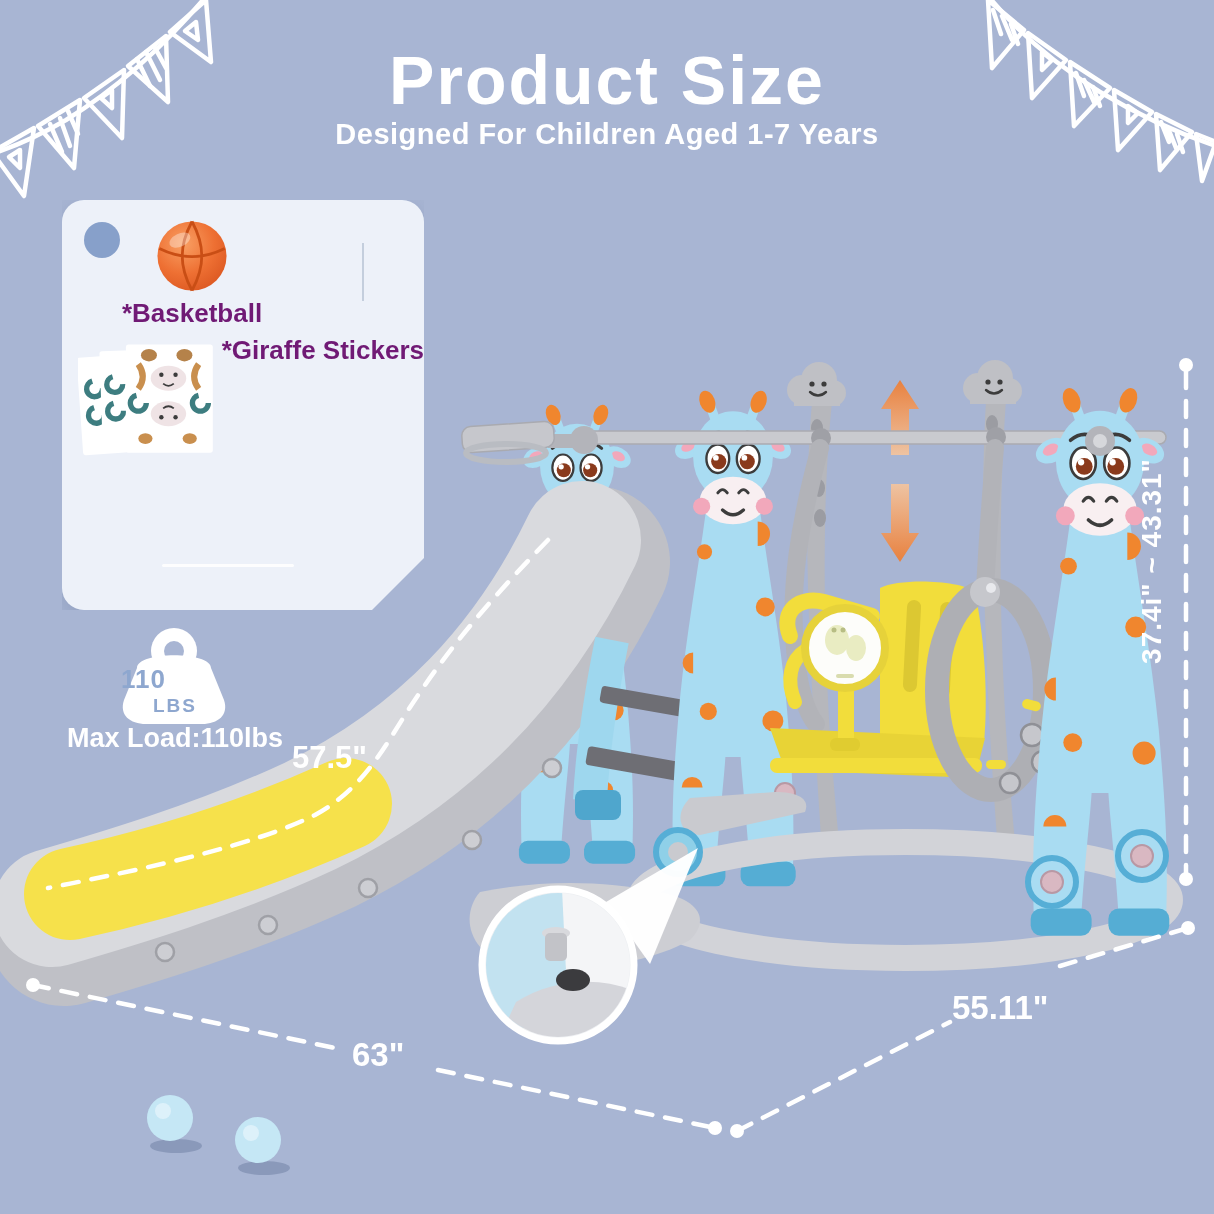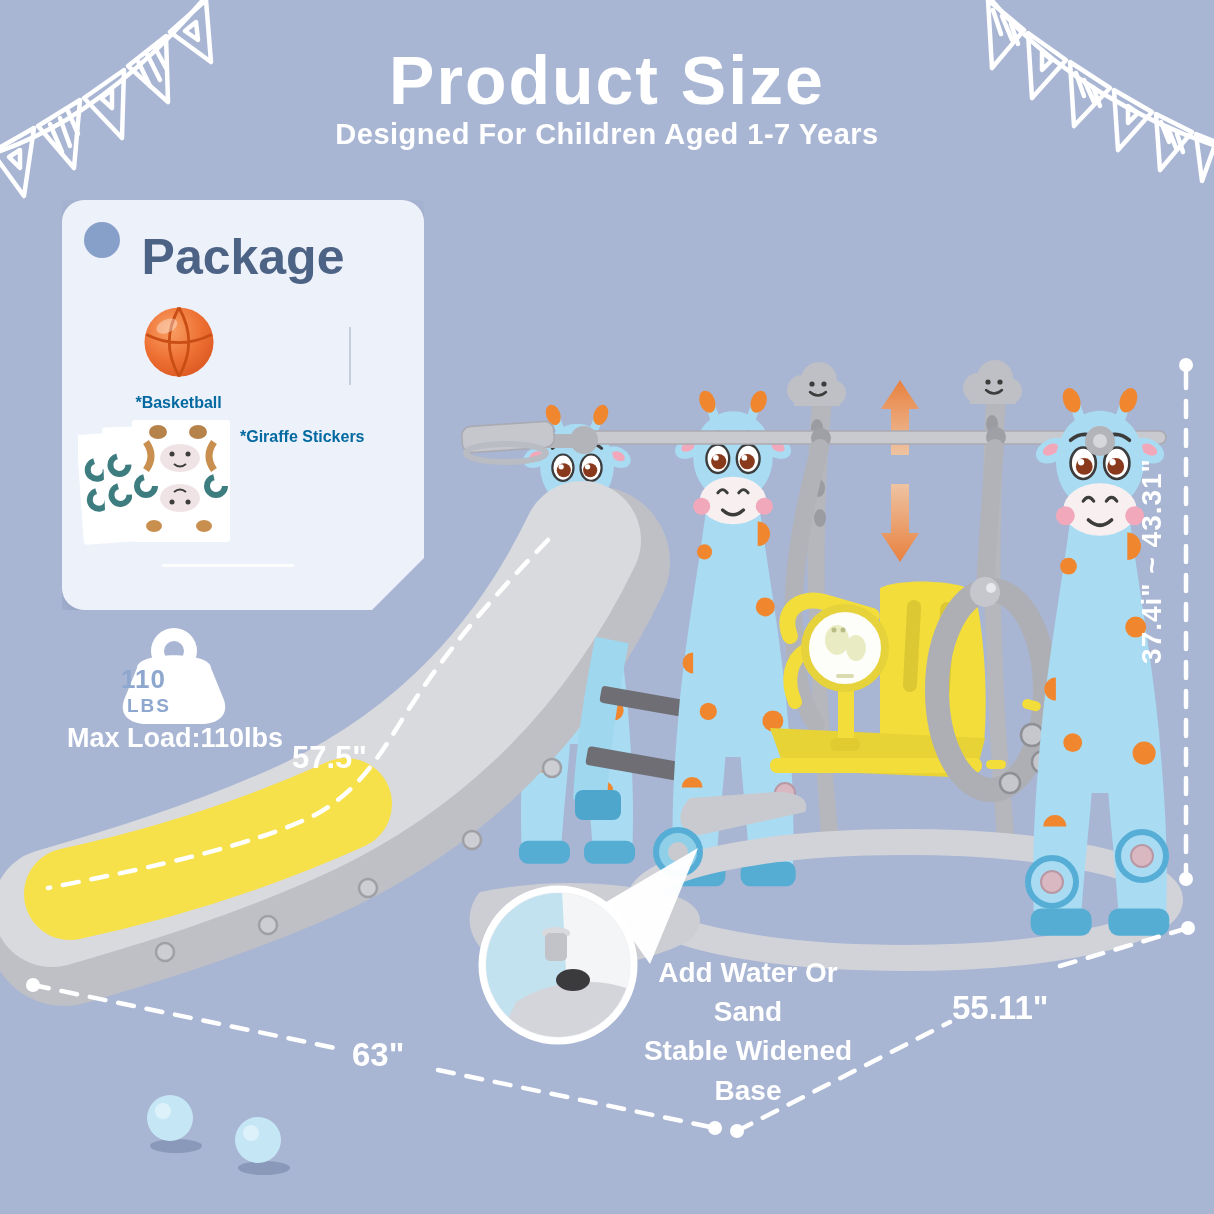--- a/index.html
+++ b/index.html
@@ -21,25 +21,25 @@
     left:62px;top:200px;width:362px;height:410px;
     background:rgba(240,244,251,.95);border-radius:22px;
     clip-path:polygon(0 0,100% 0,100% calc(100% - 52px),calc(100% - 52px) 100%,0 100%);
     box-shadow:0 10px 24px rgba(80,100,140,.25);
   }
   .card-dot{position:absolute;left:22px;top:22px;width:36px;height:36px;border-radius:50%;background:#87a0ca;}
   .card-title{margin:0;padding-top:28px;text-align:center;font-size:50px;font-weight:bold;color:#4d6386;}
   .card-row{display:flex;justify-content:space-around;align-items:flex-start;margin-top:14px;padding:0 10px;}
   .card-item{display:flex;flex-direction:column;align-items:center;}
   .card-divider{width:2px;height:58px;background:rgba(120,140,170,.35);align-self:center;}
-  .card-label{font-size:16px;font-weight:bold;color:#0369a1;margin-top:10px;white-space:nowrap;}
+  .card-label{font-size:26px;font-weight:bold;color:#701a75;white-space:nowrap;}
   .card-row2{display:flex;margin-top:6px;padding-left:16px;}
   .hr-faint{position:absolute;left:100px;top:364px;width:132px;height:3px;background:rgba(255,255,255,.85);border-radius:2px;}
   .w110{left:121px;top:664px;width:96px;text-align:left;font-size:26px;font-weight:bold;color:#8ea7cf;letter-spacing:1px;}
-  .wlbs{left:127px;top:695px;width:96px;font-size:19px;font-weight:bold;color:#8ea7cf;letter-spacing:2px;}
+  .wlbs{left:127px;top:695px;width:96px;text-align:center;font-size:19px;font-weight:bold;color:#8ea7cf;letter-spacing:2px;}
   .maxload{left:54px;top:723px;width:242px;text-align:center;font-size:27px;font-weight:bold;color:#fff;}
   .meas{color:#fff;font-weight:bold;}
   .m-slide{left:292px;top:740px;font-size:31px;}
   .m-len{left:352px;top:1036px;font-size:33px;}
   .m-wid{left:952px;top:989px;font-size:33px;}
   .m-hgt{
     left:922px;top:545px;width:460px;text-align:center;font-size:28px;
     transform:rotate(-90deg);transform-origin:center;letter-spacing:1px;
   }
   .callout{left:623px;top:953px;width:250px;text-align:center;color:#fff;font-weight:bold;font-size:28px;line-height:1.4;}
@@ -304,21 +304,20 @@
     <circle cx="1186" cy="365" r="7"></circle>
         <circle cx="1186" cy="879" r="7"></circle>
   </g>
 </svg>
 
 <div class="abs title">Product Size</div>
 <div class="abs subtitle">Designed For Children Aged 1-7 Years</div>
 
 <div class="abs card">
   <span class="card-dot"></span>
-  <h2 class="card-title">Package</h2>
   <div class="card-row">
     <div class="card-item">
       <svg width="84" height="84" viewBox="0 0 90 90">
         <circle cx="45" cy="45" r="37" fill="url(#ballGrad2)"></circle>
         <defs>
               <radialGradient id="ballGrad2" cx="38%" cy="32%" r="80%">
           <stop offset="0%" stop-color="#f9a064"></stop>
                 <stop offset="55%" stop-color="#ee7033"></stop>
                 <stop offset="100%" stop-color="#d9541f"></stop>
         </radialGradient>
@@ -370,18 +369,14 @@
 
 <div class="abs w110">110</div>
 <div class="abs wlbs">LBS</div>
 <div class="abs maxload">Max Load:110lbs</div>
 
 <div class="abs meas m-slide">57.5"</div>
 <div class="abs meas m-hgt">37.4i" ~ 43.31"</div>
 <div class="abs meas m-len">63"</div>
 <div class="abs meas m-wid">55.11"</div>
 
-<div class="abs callout">
-  <div>Add Water Or Sand</div>
-  <div>Stable Widened Base</div>
+
 </div>
 
-</div>
-
 </body></html>

